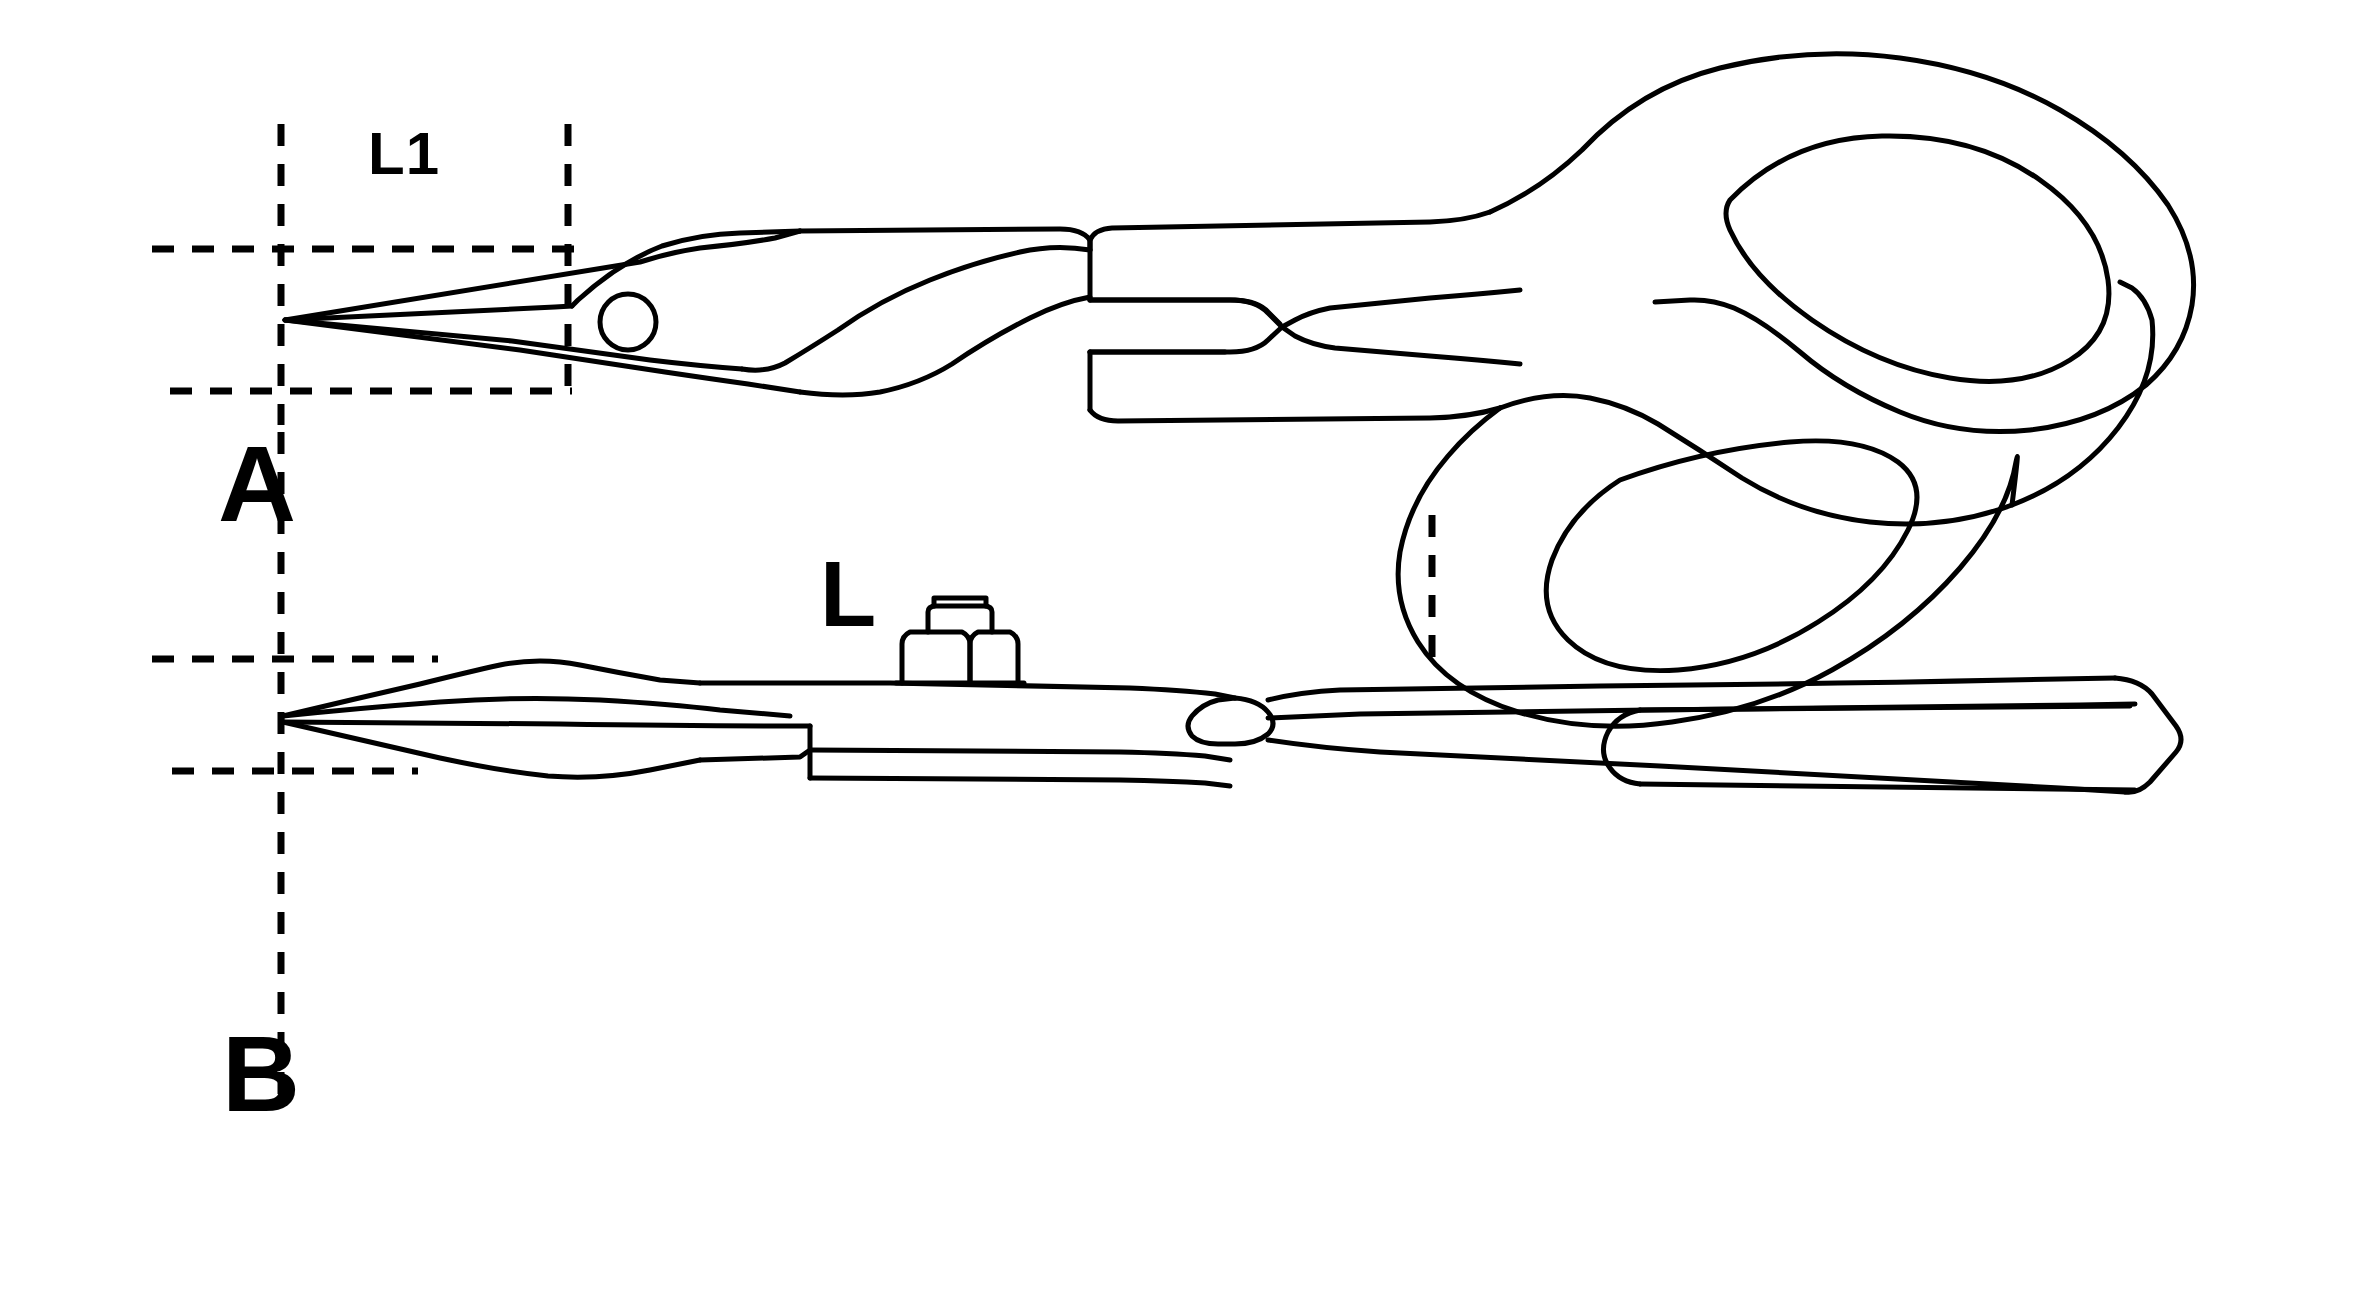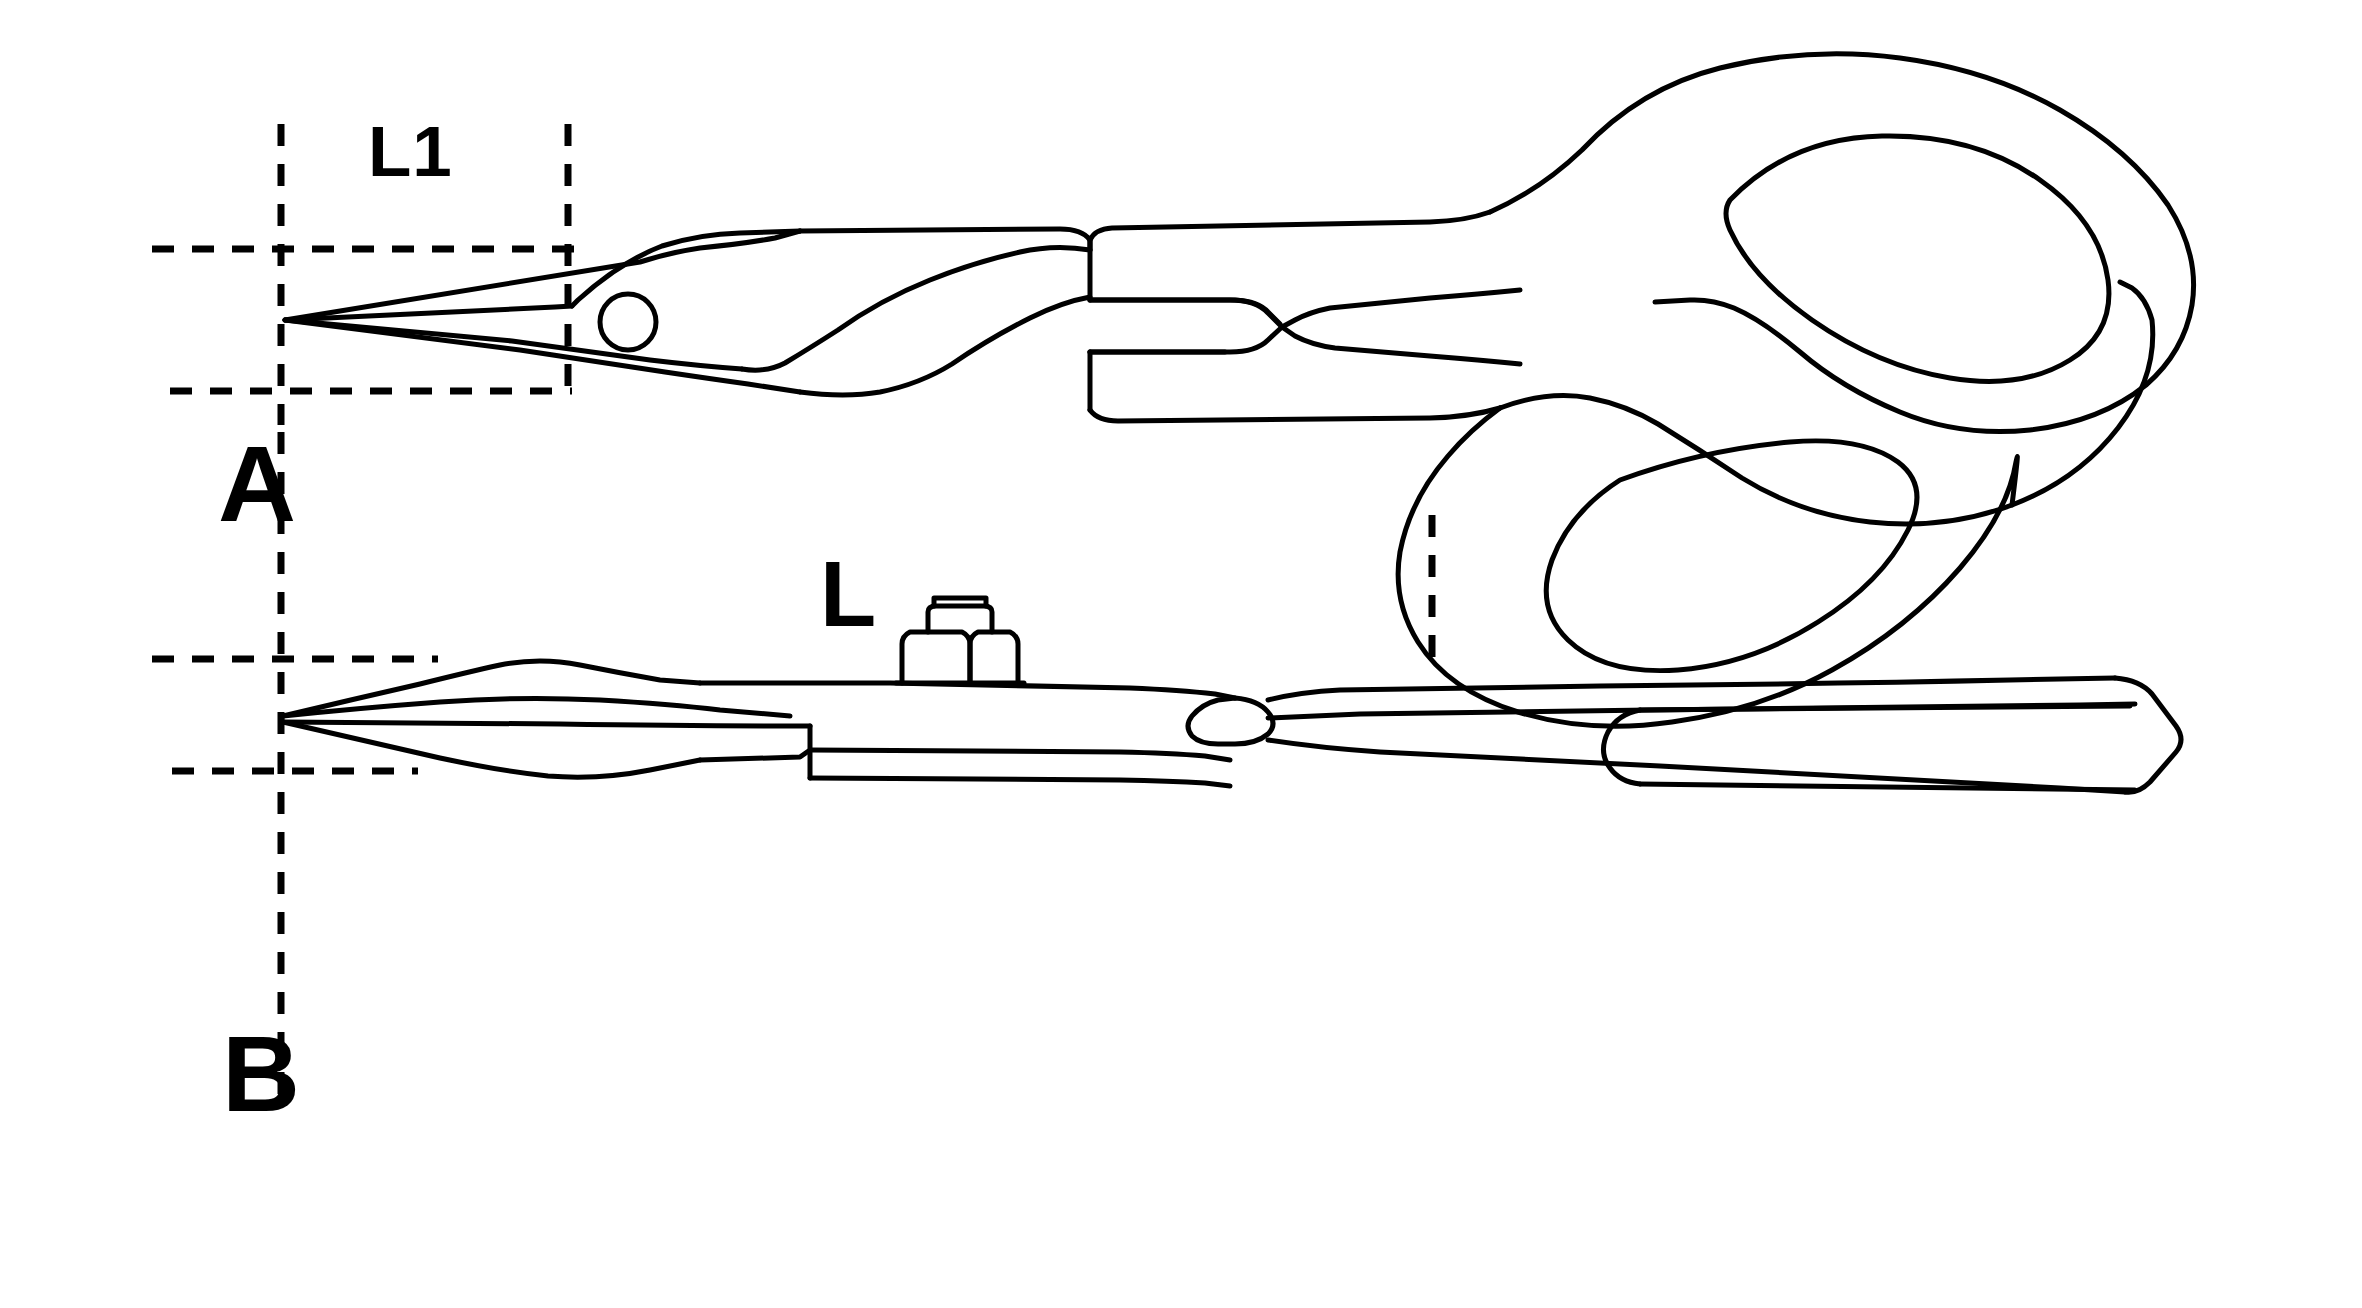--- a/index.html
+++ b/index.html
@@ -29,21 +29,21 @@
     position: absolute;
     font-family: "Liberation Sans", sans-serif;
     font-weight: bold;
     color: #000000;
     line-height: 1;
     white-space: nowrap;
     user-select: none;
   }
   #label-A { left: 218px; top: 430px; font-size: 108px; }
   #label-B { left: 222px; top: 1020px; font-size: 108px; }
-  #label-L1 { left: 368px; top: 116px; font-size: 71px; letter-spacing: 1px; }
+  #label-L1 { left: 368px; top: 124px; font-size: 60px; letter-spacing: 1px; }
   #label-L  { left: 820px; top: 548px; font-size: 92px; }
 </style>
 </head>
 <body>
 
 <div id="stage">
 
   <svg id="drawing" viewBox="0 0 2362 1308" preserveAspectRatio="none" xmlns="http://www.w3.org/2000/svg">
 
     <rect x="0" y="0" width="2362" height="1308" fill="#ffffff"></rect>

